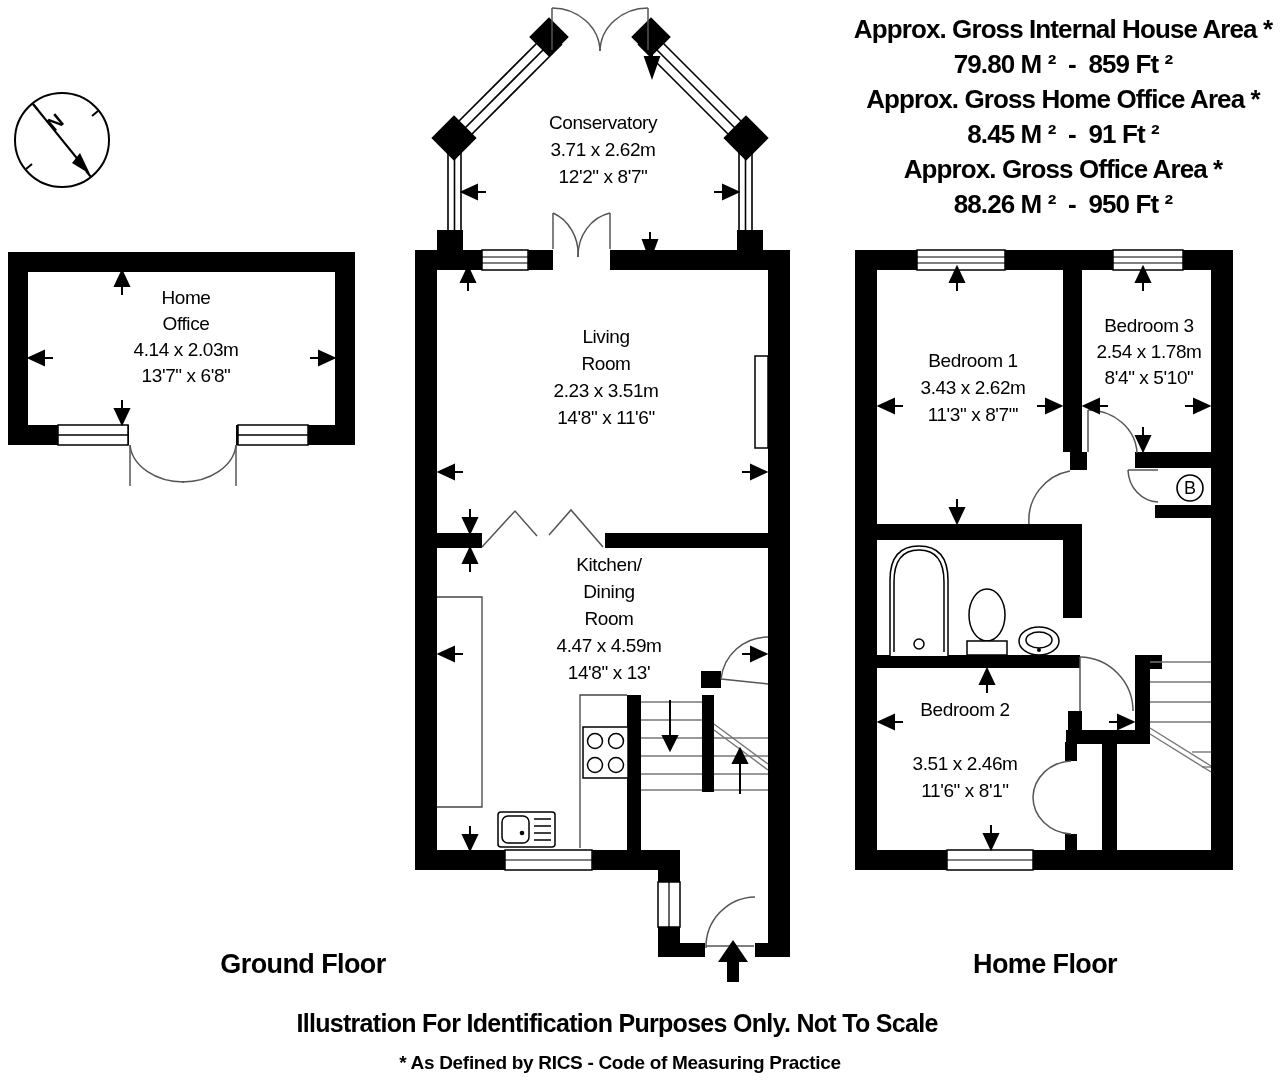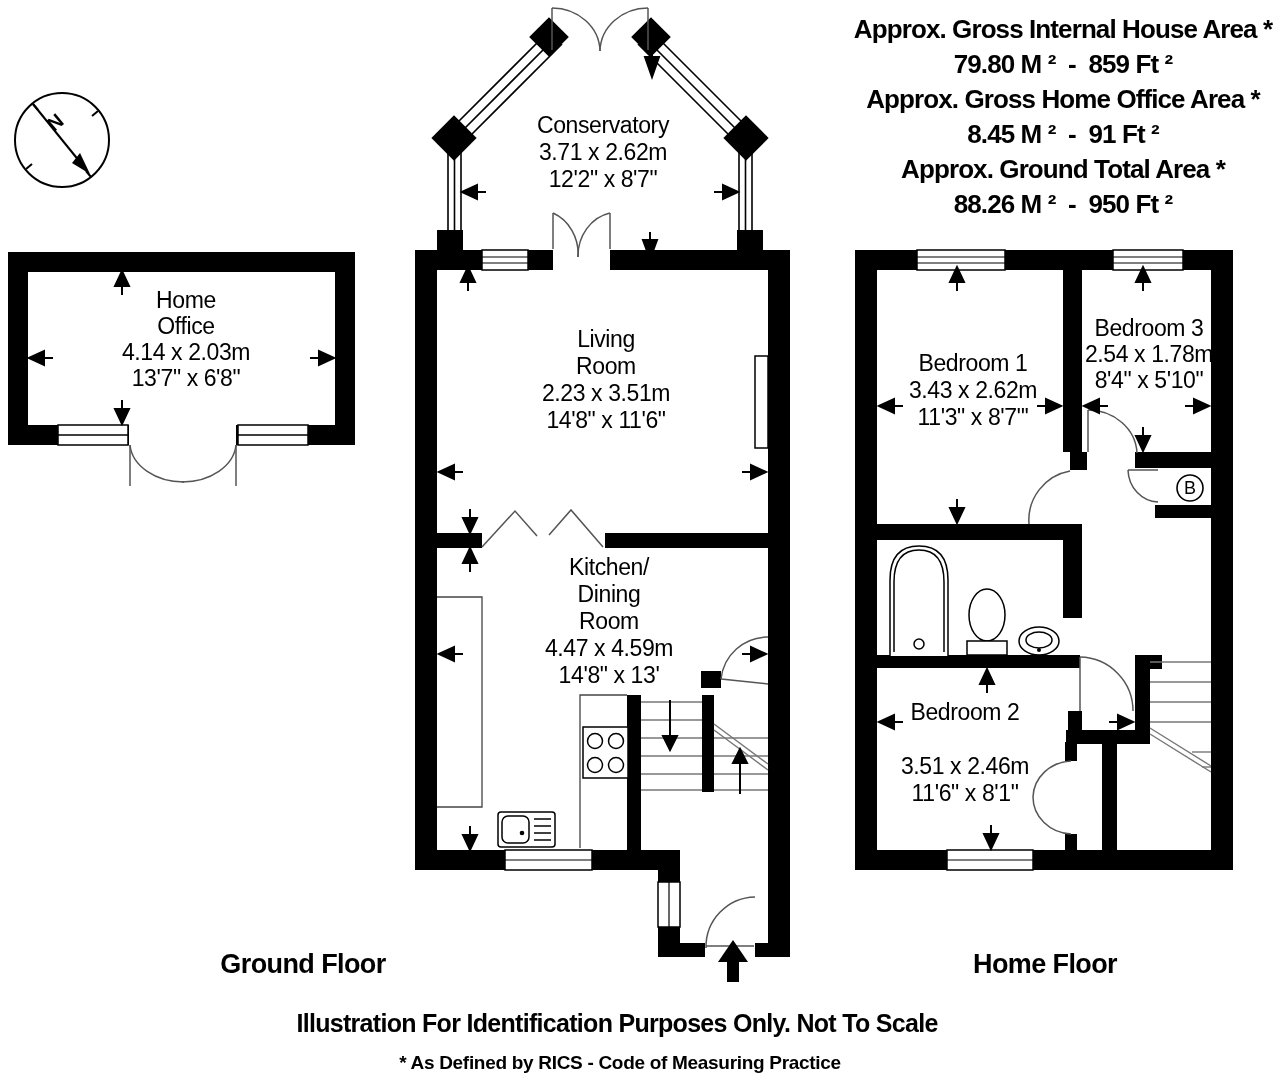--- a/index.html
+++ b/index.html
@@ -1,20 +1,20 @@
 <!DOCTYPE html>
 <html><head>
 <meta charset="utf-8">
 <style>
   html,body{margin:0;padding:0;background:#fff}
   .stage{position:relative;width:1288px;height:1088px;background:#fff;overflow:hidden;
          font-family:"Liberation Sans",sans-serif;color:#000}
   .plan-svg{position:absolute;left:0;top:0}
   .lbl{position:absolute;transform:translateX(-50%);white-space:pre;line-height:1.05}
-  .room{font-size:23px;letter-spacing:-0.4px}
+  .room{font-size:19px;letter-spacing:-0.4px}
   .hdr{font-size:26px;font-weight:bold;letter-spacing:-0.9px}
   .floor{font-size:27px;font-weight:bold;letter-spacing:-0.6px}
   .foot1{font-size:25px;font-weight:bold;letter-spacing:-0.7px}
   .foot2{font-size:19px;font-weight:bold;letter-spacing:-0.3px}
   .bcirc{position:absolute;left:1190px;top:488px;transform:translate(-50%,-50%);font-size:18px}
   .north{position:absolute;left:55px;top:122px;transform:translate(-50%,-50%) rotate(140deg);
          font-size:20px;font-weight:bold}
 </style>
 </head>
 <body>
@@ -302,21 +302,21 @@
       <polygon points="984,834 998,834 991,849"></polygon>
           <line x1="991" y1="834" x2="991" y2="825"></line>
     </g>
   </g>
 </svg>
 
   <div class="lbl hdr" style="left:1063px;top:16px">Approx. Gross Internal House Area *</div>
   <div class="lbl hdr" style="left:1063px;top:51px">79.80 M ²  -  859 Ft ²</div>
   <div class="lbl hdr" style="left:1063px;top:86px">Approx. Gross Home Office Area *</div>
   <div class="lbl hdr" style="left:1063px;top:121px">8.45 M ²  -  91 Ft ²</div>
-  <div class="lbl hdr" style="left:1063px;top:156px">Approx. Ground Total Area *</div>
+  <div class="lbl hdr" style="left:1063px;top:156px">Approx. Gross Office Area *</div>
   <div class="lbl hdr" style="left:1063px;top:191px">88.26 M ²  -  950 Ft ²</div>
 
   <div class="lbl room" style="left:186px;top:288px">Home</div>
   <div class="lbl room" style="left:186px;top:314px">Office</div>
   <div class="lbl room" style="left:186px;top:340px">4.14 x 2.03m</div>
   <div class="lbl room" style="left:186px;top:366px">13'7" x 6'8"</div>
 
   <div class="lbl room" style="left:603px;top:113px">Conservatory</div>
   <div class="lbl room" style="left:603px;top:140px">3.71 x 2.62m</div>
   <div class="lbl room" style="left:603px;top:167px">12'2" x 8'7"</div>

